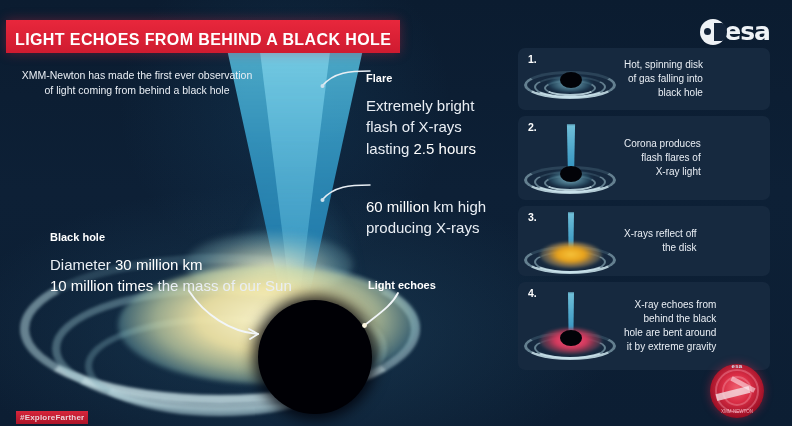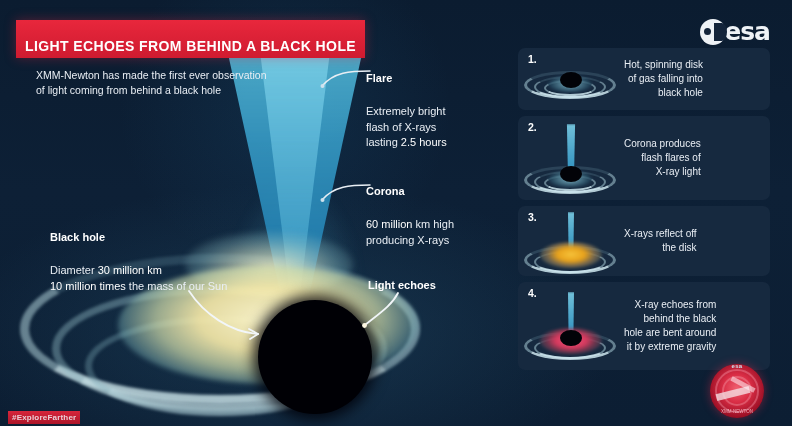--- a/index.html
+++ b/index.html
@@ -16,24 +16,24 @@
   .bg-vignette{
     position:absolute; inset:0;
     background:
       radial-gradient(ellipse 60% 50% at 36% 78%, rgba(40,90,120,.38), rgba(13,32,54,0) 70%),
       radial-gradient(ellipse 30% 55% at 36% 25%, rgba(30,90,130,.22), rgba(13,32,54,0) 70%),
       linear-gradient(180deg,#0b1c30 0%, #0d2036 45%, #0c1e33 100%);
   }
 
   
   .title-badge{
-    position:absolute; left:16px; top:20px;
+    position:absolute; left:6px; top:20px;
     background:linear-gradient(180deg,#e8273c 0%, #cf1b30 100%);
-    padding:19px 9px 5px 9px;
-    font-size:14px; font-weight:bold; letter-spacing:.4px;
+    padding:12px 9px 5px 9px;
+    font-size:16px; font-weight:bold; letter-spacing:.4px;
     line-height:1; white-space:nowrap;
     box-shadow:0 0 12px rgba(230,35,60,.35);
   }
 
   
   .esa-logo{
     position:absolute; right:22px; top:17px;
     display:flex; align-items:center; gap:2px;
   }
   .esa-dot{
@@ -51,23 +51,24 @@
     background:#13243a;
   }
   .esa-word{
     font-size:25px; font-weight:bold; color:#eef2f6;
     letter-spacing:-1px; margin-left:-4px;
     font-family:"DejaVu Sans", sans-serif;
   }
 
   
   .intro{
-    position:absolute; left:36px; top:68px;
+    position:absolute; left:7px; top:68px;
     width:260px; font-size:10.5px; line-height:1.45;
     color:#e9eef4;
+    text-align:center;
   }
 
   
   .jet{
     position:absolute; left:225px; top:40px;
     width:140px; height:250px;
     clip-path:polygon(39% 100%, 61% 100%, 100% 0%, 0% 0%);
     background:
       linear-gradient(180deg, rgba(95,205,235,.80) 0%, rgba(60,170,215,.80) 40%, rgba(40,140,190,.85) 75%, rgba(35,120,170,.9) 100%);
     filter:blur(1.2px);
@@ -124,21 +125,21 @@
     box-shadow:0 0 14px 5px rgba(0,0,8,.85);
   }
   .bh-mask{
     position:absolute; left:250px; top:384px;
     width:132px; height:50px;
     background:linear-gradient(180deg, rgba(96,150,162,.0), rgba(96,150,162,.0));
   }
 
   
   .ann-title{ font-size:11px; font-weight:bold; color:#ffffff; }
-  .ann-body{ font-size:11px; line-height:1.42; color:#e9eef4; margin-top:20px; }
+  .ann-body{ font-size:15px; line-height:1.42; color:#e9eef4; margin-top:11px; }
   .ann-body b{ font-weight:normal; color:#ffffff; }
 
   .ann-flare{ position:absolute; left:366px; top:72px; width:120px; }
   .ann-corona{ position:absolute; left:366px; top:185px; width:130px; }
   .ann-echoes{ position:absolute; left:368px; top:279px; width:110px; }
   .ann-bh{ position:absolute; left:50px; top:231px; width:250px; }
 
   .leader{ position:absolute; pointer-events:none; }
 
   
@@ -205,21 +206,21 @@
   .mp-esa{
     position:absolute; left:50%; top:-1px; transform:translateX(-50%);
     font-size:6px; font-weight:bold; color:#cfe0ee; letter-spacing:.4px;
   }
   .mp-txt{
     position:absolute; left:50%; bottom:4px; transform:translateX(-50%);
     font-size:4.5px; color:rgba(255,215,225,.75); white-space:nowrap;
   }
 
   .hashtag{
-    position:absolute; left:8px; bottom:2px;
+    position:absolute; left:16px; bottom:2px;
     background:linear-gradient(180deg,#e8273c,#bb1529);
     color:#ffdfe4; font-size:8px; font-weight:bold;
     padding:2px 4px; letter-spacing:.2px;
     opacity:.92;
   }
 </style>
 </head>
 <body>
 
 <div id="stage">
@@ -263,21 +264,20 @@
       <div>flash of X-rays</div>
       <div><span>lasting </span><b>2.5 hours</b></div>
     </div>
   </div>
 
   <svg class="leader" style="left:320px; top:182px;" width="52" height="22" viewBox="0 0 52 22">
     <path d="M2,18 C14,4 30,3 50,3" stroke="#e8eef4" stroke-width="1.5" fill="none" stroke-linecap="round"></path>
     <circle cx="2.5" cy="18" r="2" fill="#cfe2ee"></circle>
   </svg>
   <div class="ann-corona">
-    <div class="ann-title">Corona</div>
     <div class="ann-body">
       <div><b>60 million</b><span> km high</span></div>
       <div>producing X-rays</div>
     </div>
   </div>
 
   <div class="ann-echoes">
     <div class="ann-title">Light echoes</div>
   </div>
   <svg class="leader" style="left:358px; top:291px;" width="46" height="42" viewBox="0 0 46 42">

